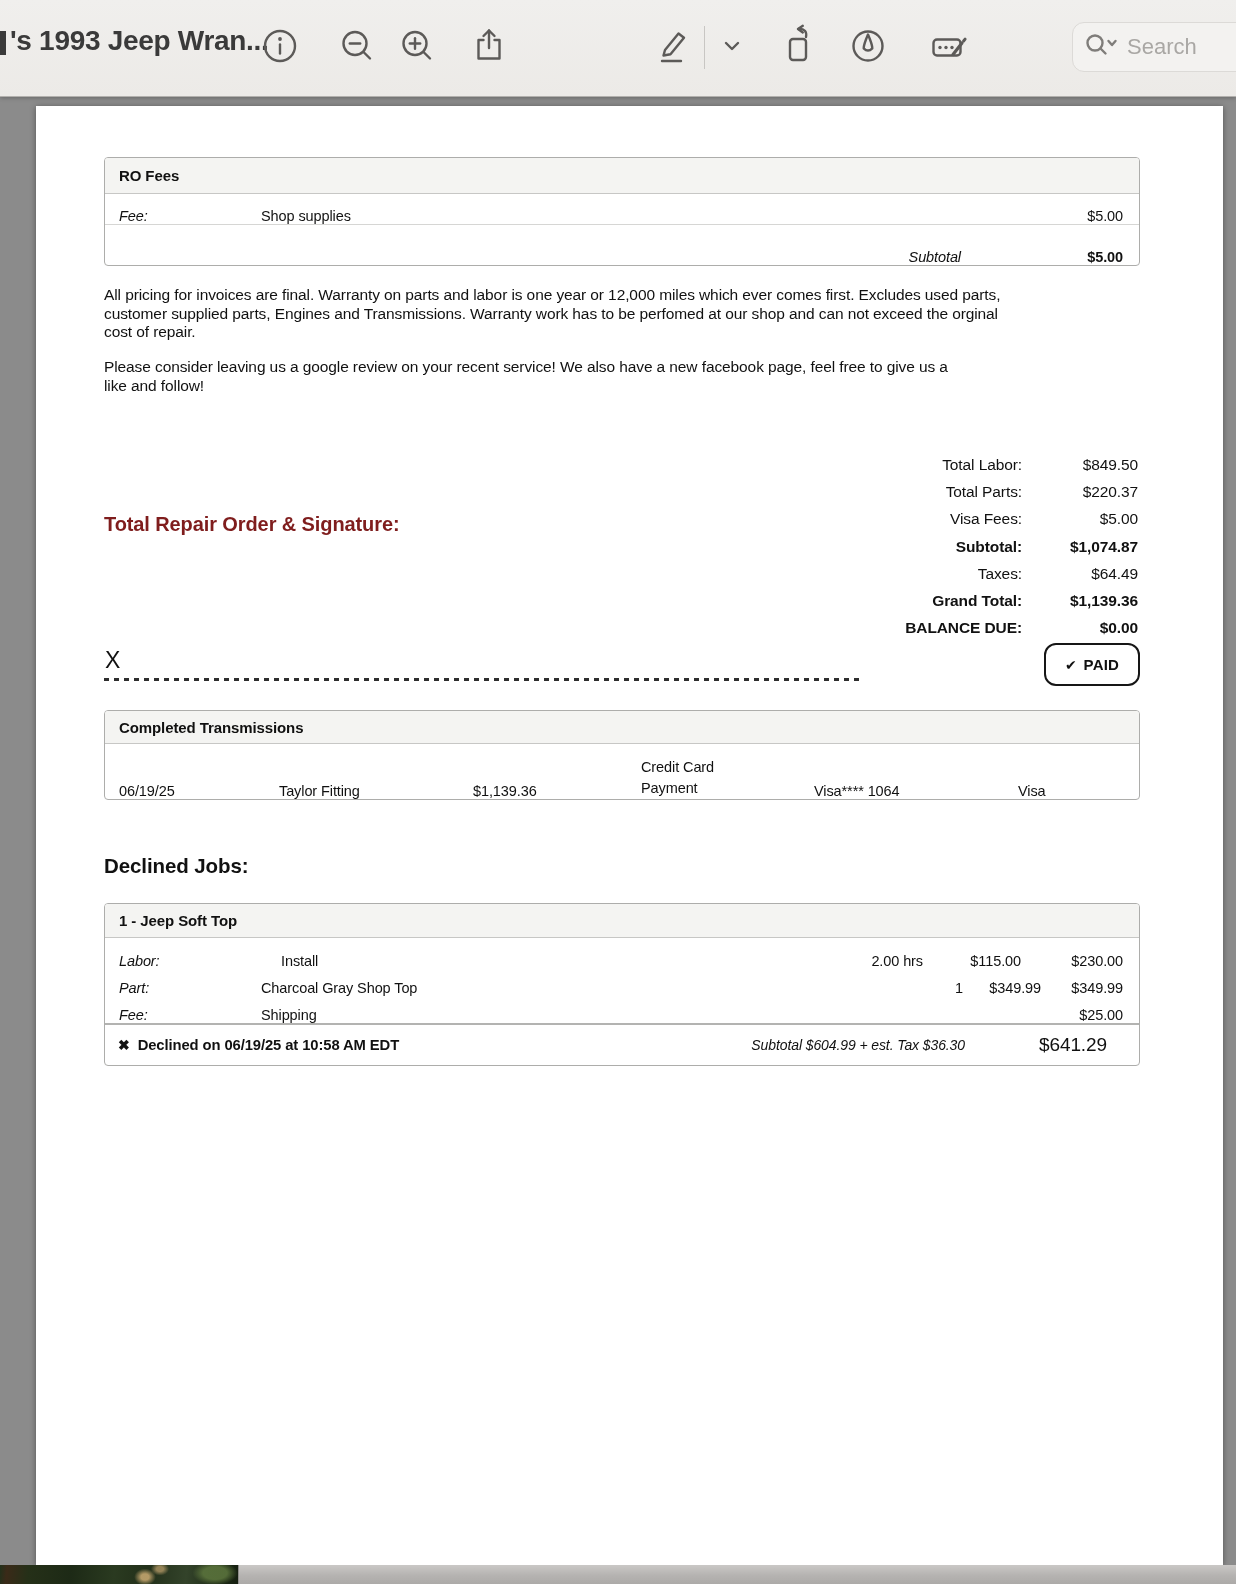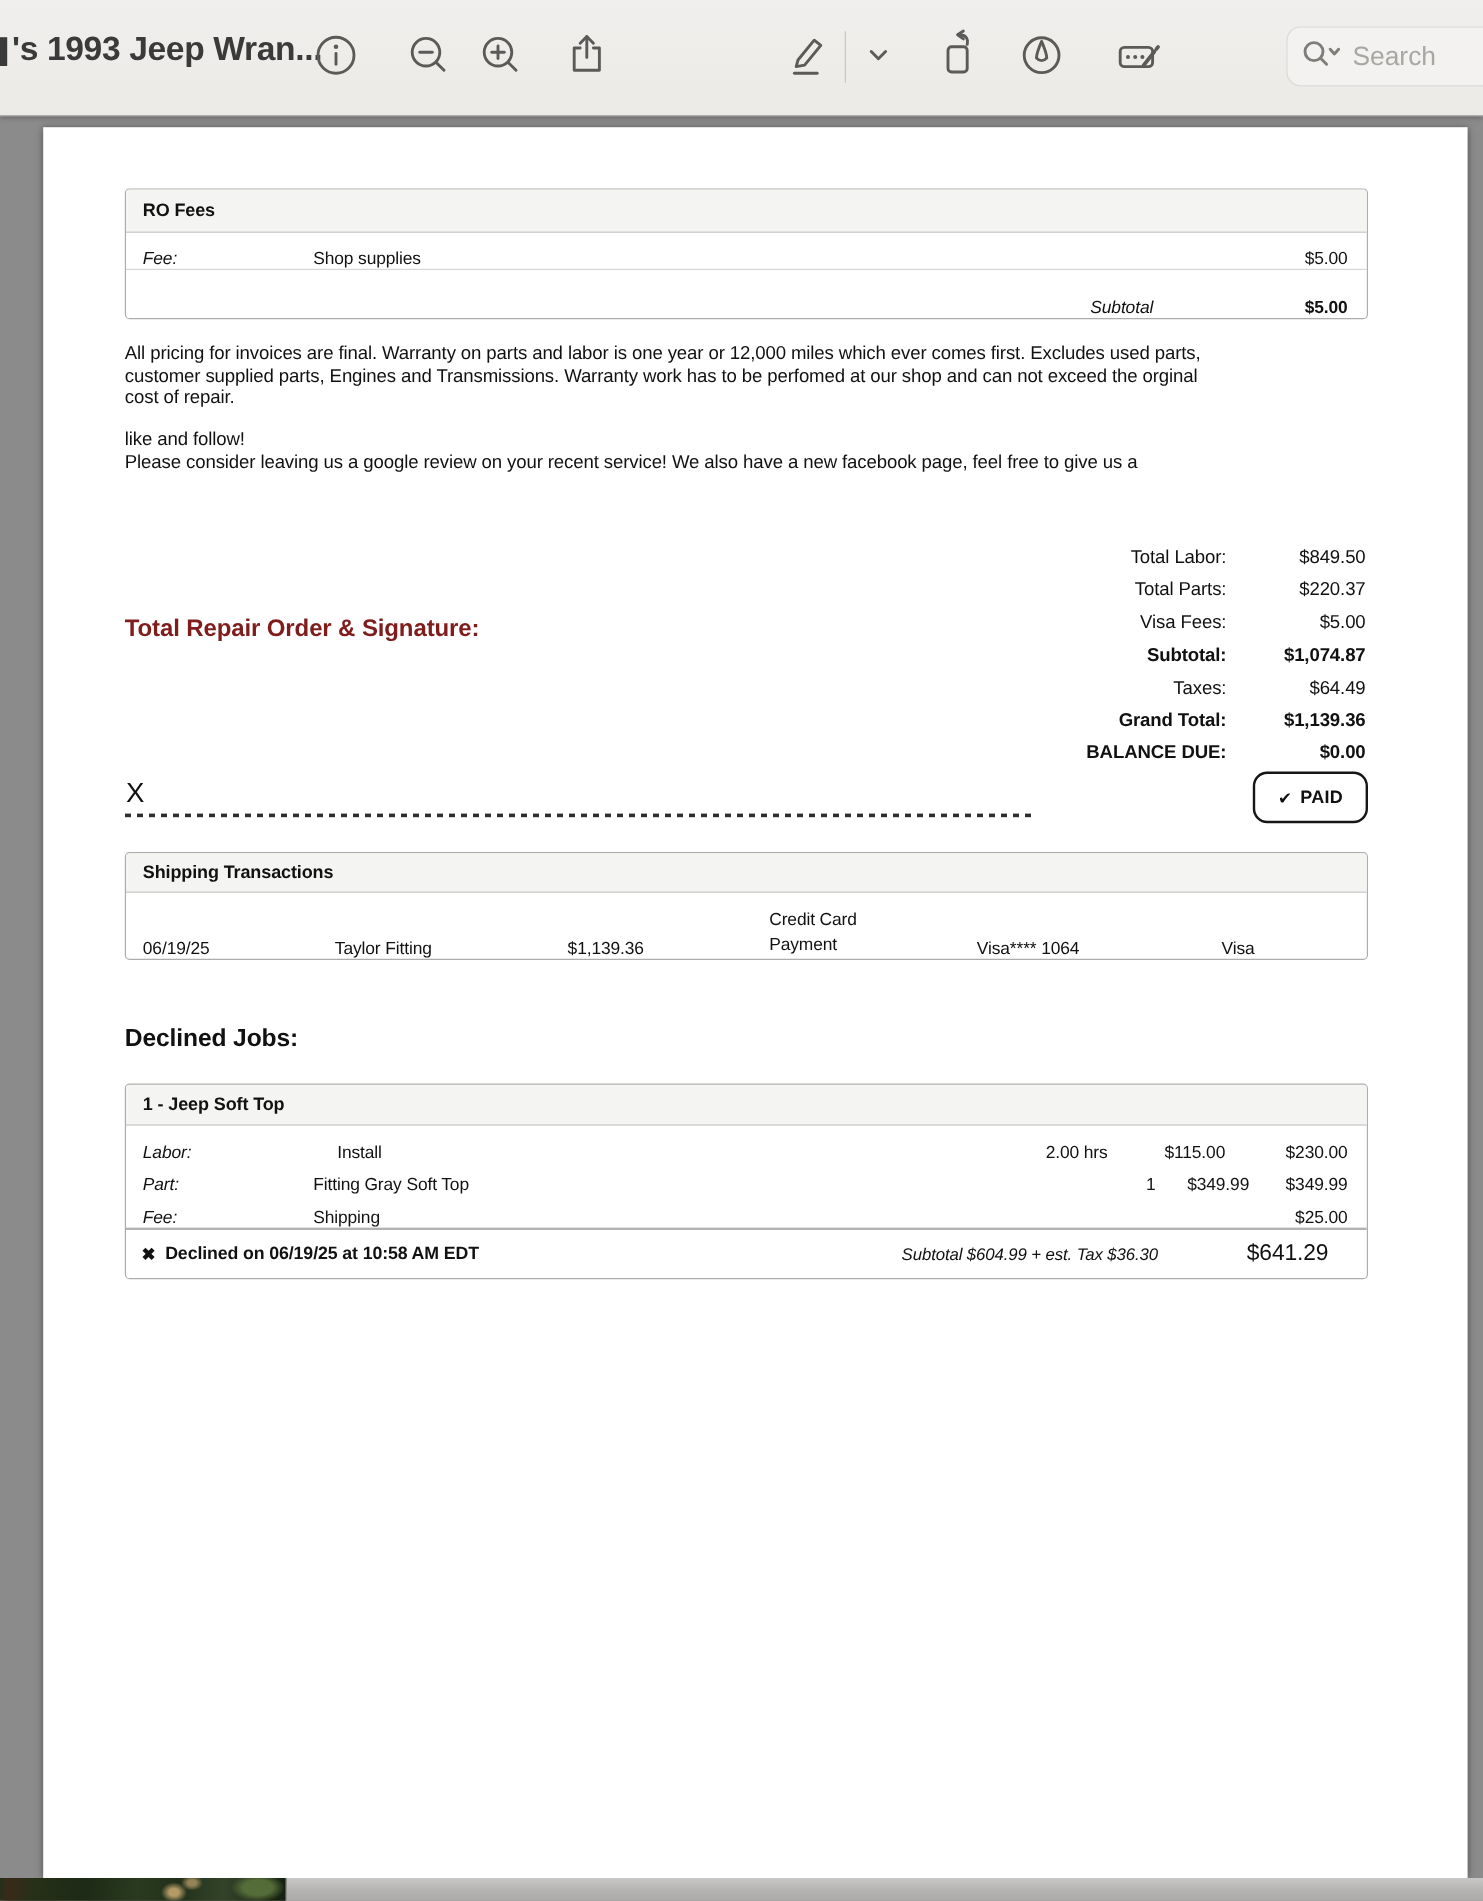--- a/index.html
+++ b/index.html
@@ -266,22 +266,22 @@
           <span class="sub-val bold">$5.00</span>
         </div>
       </div>
 
       <div class="para p1">
         <div>All pricing for invoices are final. Warranty on parts and labor is one year or 12,000 miles which ever comes first. Excludes used parts,</div>
         <div>customer supplied parts, Engines and Transmissions. Warranty work has to be perfomed at our shop and can not exceed the orginal</div>
         <div>cost of repair.</div>
       </div>
       <div class="para p2">
+        <div>Please consider leaving us a google review on your recent service! We also have a new facebook page, feel free to give us a</div>
         <div>like and follow!</div>
-        <div>Please consider leaving us a google review on your recent service! We also have a new facebook page, feel free to give us a</div>
       </div>
 
       <div class="totals">
         <div class="trow">
           <span>Total Labor:</span>
           <span class="tval">$849.50</span>
         </div>
         <div class="trow">
           <span>Total Parts:</span>
           <span class="tval">$220.37</span>
@@ -311,21 +311,21 @@
       <div class="sig-heading">Total Repair Order &amp; Signature:</div>
       <div class="sig-x">X</div>
       <div class="sig-line"></div>
       <div class="paid-badge">
         <span class="chk">✔</span>
         <span class="pl">PAID</span>
       </div>
 
       <div class="box ct-box">
         <div class="box-header">
-          <span>Shipping Transactions</span>
+          <span>Completed Transmissions</span>
         </div>
         <div class="tr ct-row">
           <span class="ct-date">06/19/25</span>
           <span class="ct-name">Taylor Fitting</span>
           <span class="ct-amt">$1,139.36</span>
           <span class="ct-method"><span>Credit Card Payment</span></span>
           <span class="ct-card">Visa**** 1064</span>
           <span class="ct-brand">Visa</span>
         </div>
       </div>
@@ -338,21 +338,21 @@
         </div>
         <div class="tr dj-row first">
           <span class="cell-label ital">Labor:</span>
           <span class="cell-desc">Install</span>
           <span class="dj-qty">2.00 hrs</span>
           <span class="dj-rate">$115.00</span>
           <span class="dj-total">$230.00</span>
         </div>
         <div class="tr dj-row">
           <span class="cell-label ital">Part:</span>
-          <span class="cell-desc">Fitting Gray Soft Top</span>
+          <span class="cell-desc">Charcoal Gray Shop Top</span>
           <span class="dj-qty">1</span>
           <span class="dj-rate">$349.99</span>
           <span class="dj-total">$349.99</span>
         </div>
         <div class="tr dj-row">
           <span class="cell-label ital">Fee:</span>
           <span class="cell-desc">Shipping</span>
           <span class="dj-qty"></span>
           <span class="dj-rate"></span>
           <span class="dj-total">$25.00</span>

